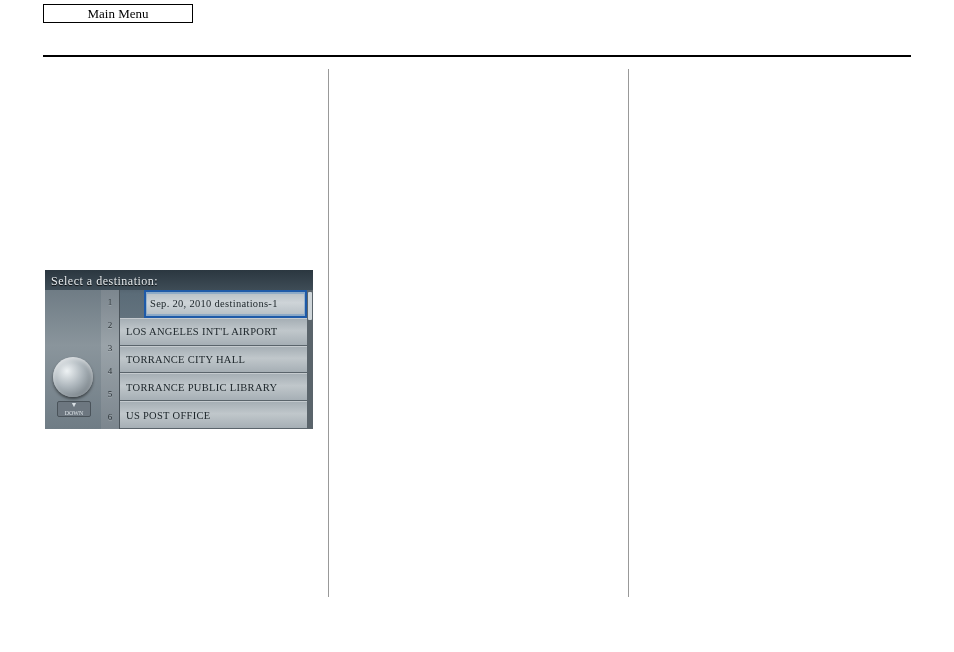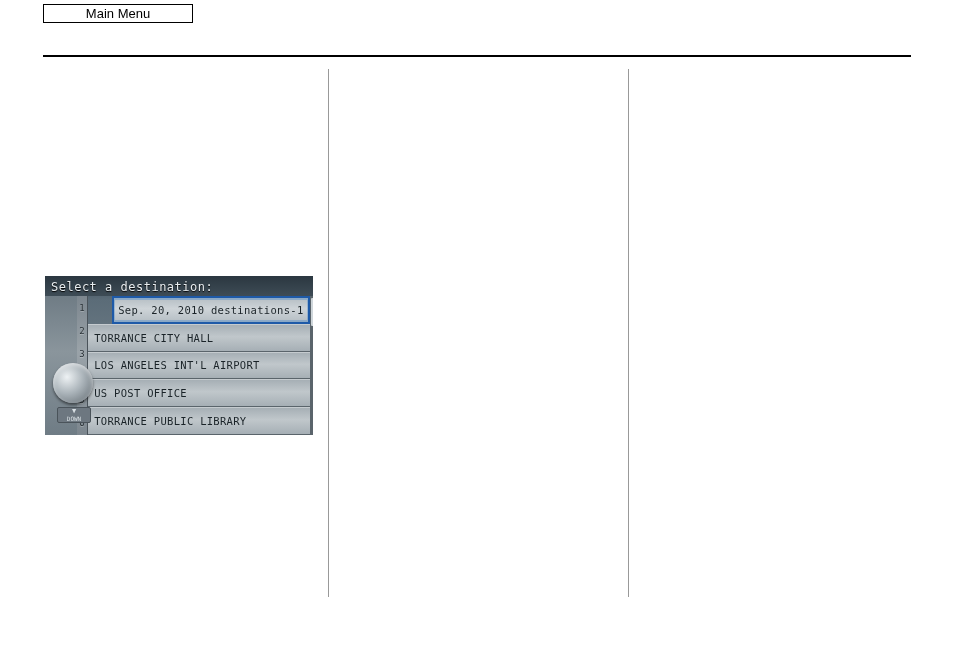--- a/index.html
+++ b/index.html
@@ -1,15 +1,15 @@
 <!DOCTYPE html>
 <html><head>
   <meta charset="utf-8">
   <style>
-    * { margin: 0; padding: 0; box-sizing: border-box; }
+    * { margin: 0; padding: 0; box-sizing: border-box; font-family: Liberation Serif, serif; }
     body {
       width: 954px;
       height: 652px;
       background: #fff;
       font-family: Arial, Helvetica, sans-serif;
       position: relative;
     }
     .main-menu-btn {
       position: absolute;
       left: 43px;
@@ -44,21 +44,21 @@
       left: 628px;
       top: 69px;
       width: 1px;
       height: 528px;
       background: #999;
     }
     
     .nav-device {
       position: absolute;
       left: 45px;
-      top: 276px;
+      top: 270px;
       width: 268px;
       height: 159px;
       background: linear-gradient(180deg, #3a4854 0%, #5b6c78 15%, #6d7b85 50%, #5b6c78 85%, #3a4854 100%);
       overflow: hidden;
       font-family: "Lucida Console", Monaco, monospace;
     }
     .nav-title {
       color: #e8edf0;
       font-size: 12px;
       letter-spacing: 0.5px;
@@ -184,22 +184,22 @@
     <div class="nav-index">
       <span>1</span>
       <span>2</span>
       <span>3</span>
       <span>4</span>
       <span>5</span>
       <span>6</span>
     </div>
     <div class="nav-list">
       <div class="nav-item selected">Sep. 20, 2010 destinations-1</div>
+      <div class="nav-item">LOS ANGELES INT'L AIRPORT</div>
       <div class="nav-item">TORRANCE CITY HALL</div>
-      <div class="nav-item">LOS ANGELES INT'L AIRPORT</div>
+      <div class="nav-item">TORRANCE PUBLIC LIBRARY</div>
       <div class="nav-item">US POST OFFICE</div>
-      <div class="nav-item">TORRANCE PUBLIC LIBRARY</div>
     </div>
     <div class="nav-scroll">
       <div class="nav-thumb"></div>
     </div>
   </div>
 </div>
 
 </body></html>

